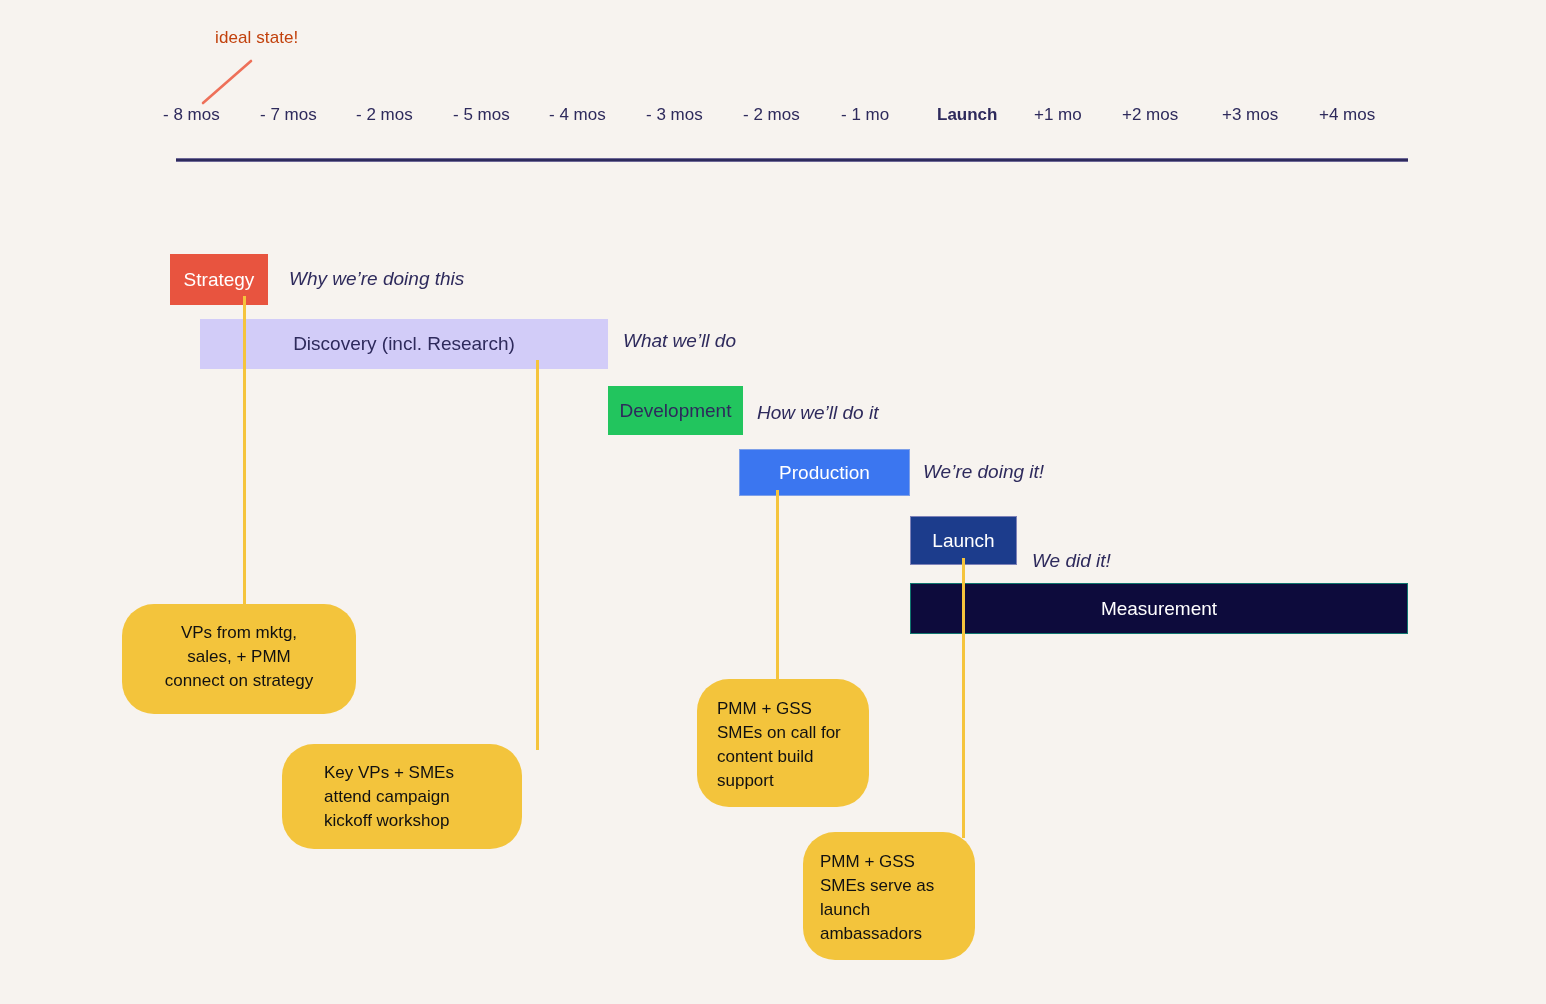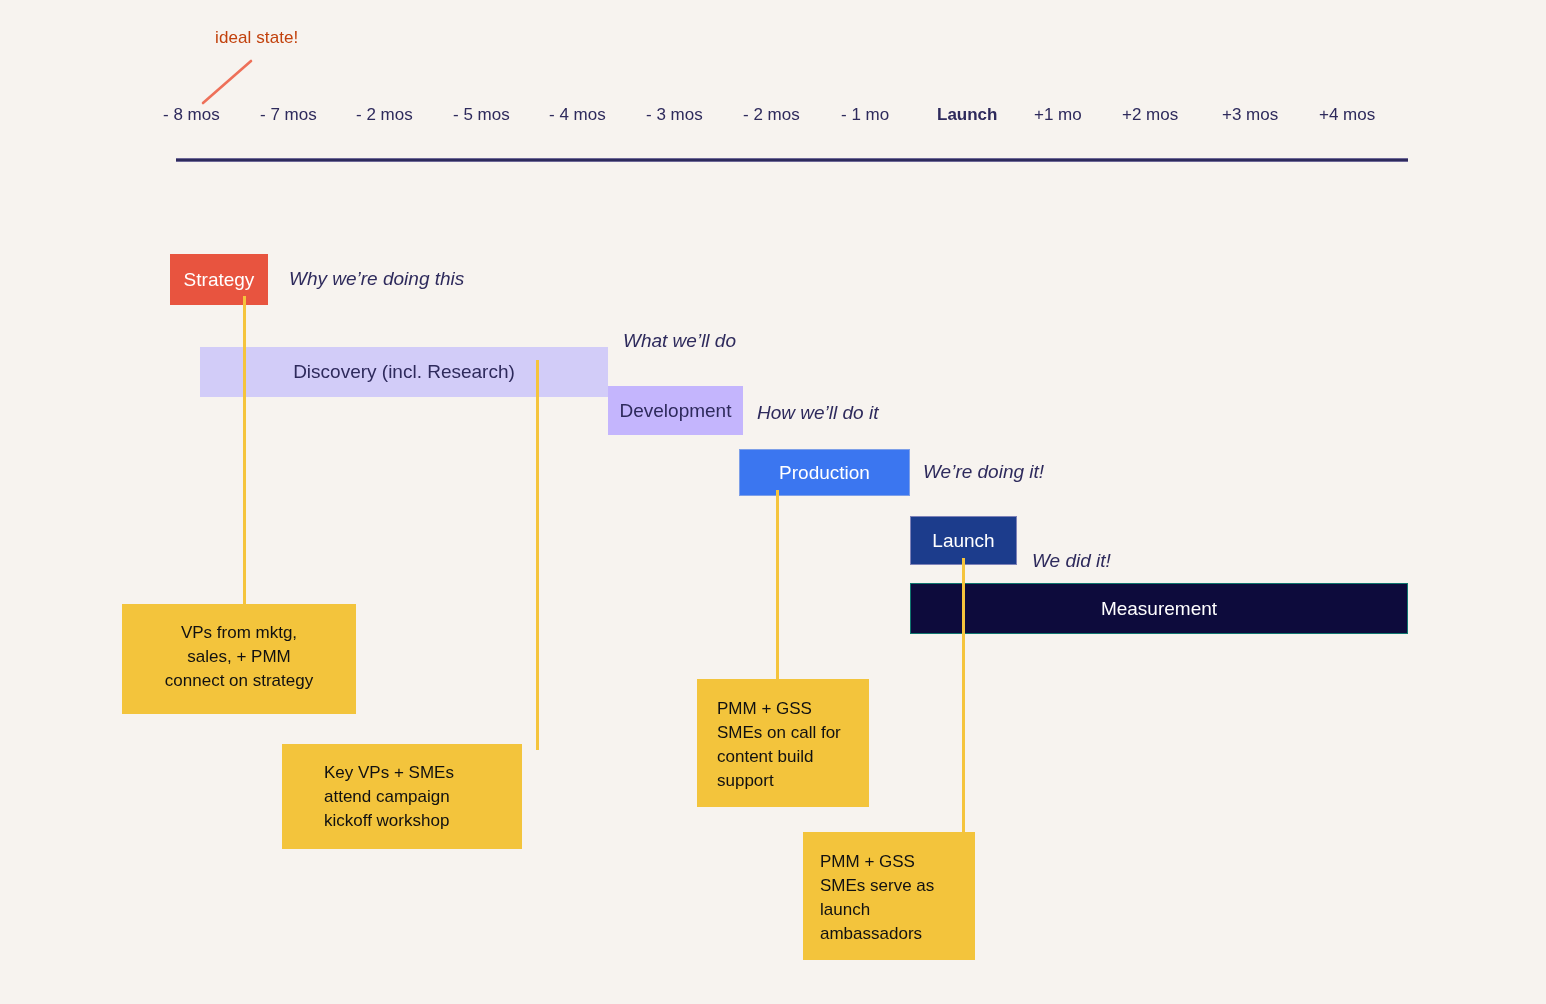--- a/index.html
+++ b/index.html
@@ -76,25 +76,25 @@
     justify-content: center;
     font-size: 19px;
     box-sizing: border-box;
   }
   .phase-bar.strategy {
     left: 170px; top: 254px; width: 98px; height: 51px;
     background: #E8543F; color: #FFFFFF;
   }
   .phase-bar.discovery {
     left: 200px; top: 319px; width: 408px; height: 50px;
-    background: #D2CCF8; color: #2E2A5C; margin-top: 28px;
+    background: #D2CCF8; color: #2E2A5C;
   }
   .phase-bar.development {
     left: 608px; top: 386px; width: 135px; height: 49px;
-    background: #c4b5fd; color: #2E2A5C;
+    background: #22c55e; color: #2E2A5C;
   }
   .phase-bar.production {
     left: 739px; top: 449px; width: 171px; height: 47px;
     background: #3B76F0; color: #FFFFFF;
     border: 1px solid #7E9FE8;
   }
   .phase-bar.launch {
     left: 910px; top: 516px; width: 107px; height: 49px;
     background: #1C3C8C; color: #FFFFFF;
     border: 1px solid #7E82B8;
@@ -128,20 +128,21 @@
 
   
   .note-card {
     position: absolute;
     background: #F3C43C;
     color: #111111;
     font-size: 17px;
     line-height: 1.42;
     box-sizing: border-box;
     white-space: pre-line;
+    border-radius: 32px;
   }
   .note-card.n1 {
     left: 122px; top: 604px; width: 234px; height: 110px;
     padding: 17px 16px; text-align: center;
   }
   .note-card.n2 {
     left: 282px; top: 744px; width: 240px; height: 105px;
     padding: 17px 0 0 42px; text-align: left;
   }
   .note-card.n3 {

